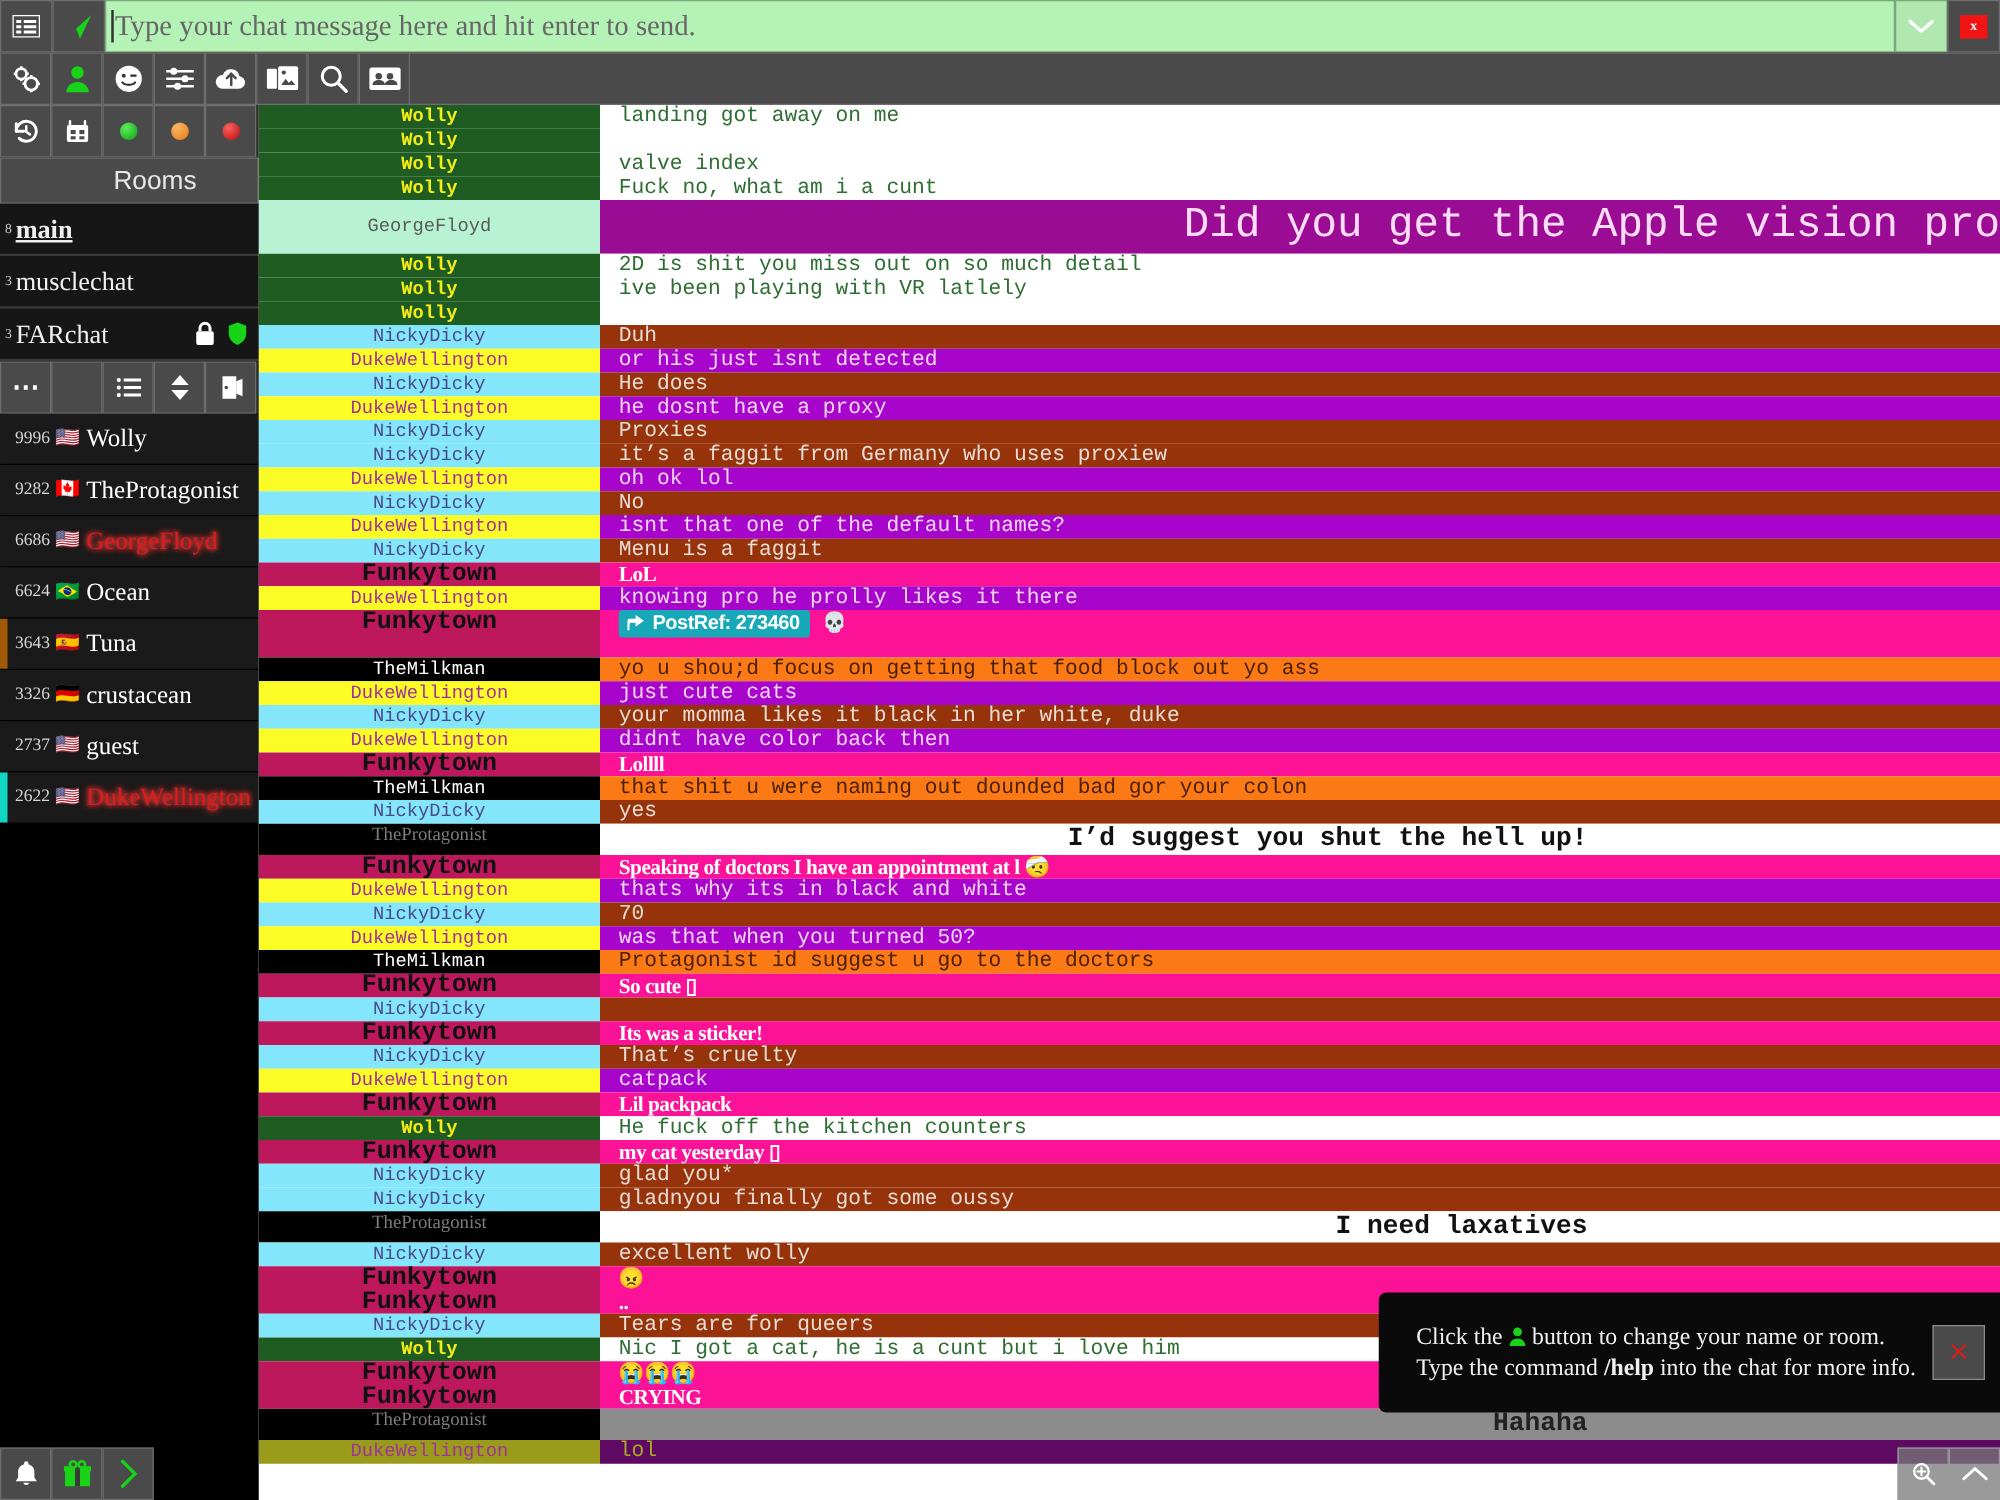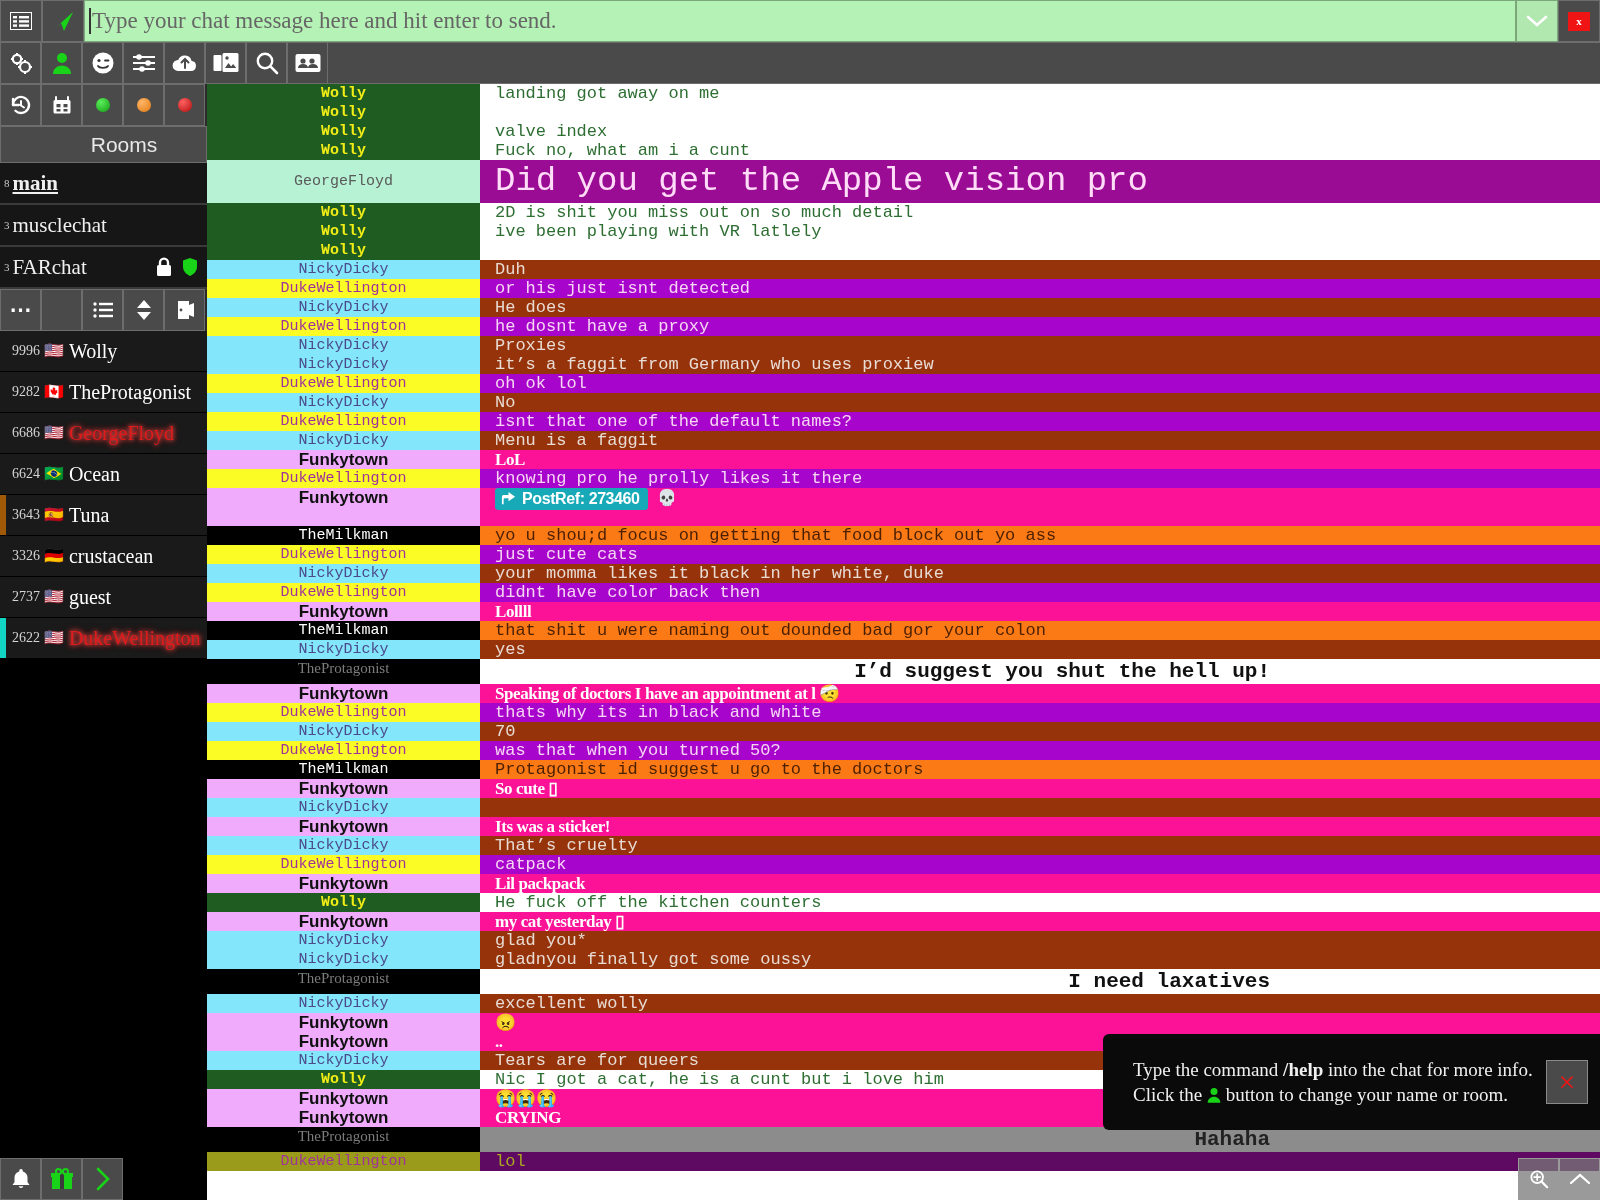--- a/index.html
+++ b/index.html
@@ -81,29 +81,29 @@
           line-height:19px; white-space:nowrap; overflow:hidden; }
   .msg { flex:1; font-family:"Liberation Mono", monospace; font-size:17px;
          line-height:19px; padding-left:15px; white-space:pre-wrap;
          overflow:hidden; }
 
   
   .n-wolly  { background:#1e5c21; color:#f2ed16; font-weight:bold; }
   .n-george { background:#b6f2d3; color:#5a5a5a; }
   .n-nicky  { background:#84e6fb; color:#4a4a8a; }
   .n-duke   { background:#fbfb25; color:#a0329b; }
-  .n-funky  { background:#f0abfc; color:#111; font-weight:bold;
-              font-family:Liberation Sans, sans-serif; font-size:17px; }
+  .n-funky  { background:#be185d; color:#111; font-weight:bold;
+              font-family:Liberation Mono, monospace; font-size:20px; }
   .n-milk   { background:#000; color:#fff; }
   .n-prot   { background:#000; color:#7c7c7c; font-family:"Liberation Serif",serif; }
   .n-dukeo  { background:#9a9a1b; color:#a0329b; }
 
   
   .m-wolly  { background:#fff; color:#2e6e33; }
-  .m-george { background:#9b0c94; color:#ffdcf7; font-size:34px; line-height:43px; }
+  .m-george { background:#9b0c94; color:#ffdcf7; font-size:34px; line-height:43px;text-align:right; }
   .m-nicky  { background:#96330a; color:#e8dcd4; }
   .m-duke   { background:#a805cc; color:#f6d6f3; }
   .m-funky  { background:#fc1296; color:#fff; font-family:"Liberation Serif",serif;
               font-weight:bold; font-style:normal; letter-spacing:-0.4px; }
   .m-milk   { background:#fc7a16; color:#4a1f02; }
   .m-prot   { background:#fff; color:#111; font-weight:bold; text-align:right;
               padding-right:330px; font-size:21px; line-height:25px; }
   .m-dukeo  { background:#5e0a63; color:#a8a821; }
   .tall { min-height:38px; }
 
@@ -618,27 +618,27 @@
       </div>
       <div class="row">
         <div class="nick n-dukeo">DukeWellington</div>
         <div class="msg m-dukeo">lol</div>
       </div>
     </div>
 
   <div class="welcome">
     <div class="wtxt">
       <div>
-        <span>Type the command </span><b>/help</b><span> into the chat for more info.</span>
-      </div>
-      <div>
         <span>Click the </span><svg style="display:inline-block;vertical-align:-2px" width="14" height="16" viewBox="0 0 20 22">
             <circle cx="10" cy="6" r="5" fill="#18d318"></circle>
             <path d="M1 22c0-5 4-8.5 9-8.5s9 3.5 9 8.5z" fill="#18d318"></path>
           </svg><span> button to change your name or room.</span>
+      </div>
+      <div>
+        <span>Type the command </span><b>/help</b><span> into the chat for more info.</span>
       </div>
     </div>
     <div class="xbtn">×</div>
   </div>
 
   <div class="brbtns">
     <div class="brb">
       <svg width="20" height="20" viewBox="0 0 22 22">
           <circle cx="9" cy="9" r="6.4" fill="none" stroke="#fff" stroke-width="2"></circle>
           <path d="M13.6 13.6L20 20" stroke="#fff" stroke-width="2.4" stroke-linecap="round"></path>

